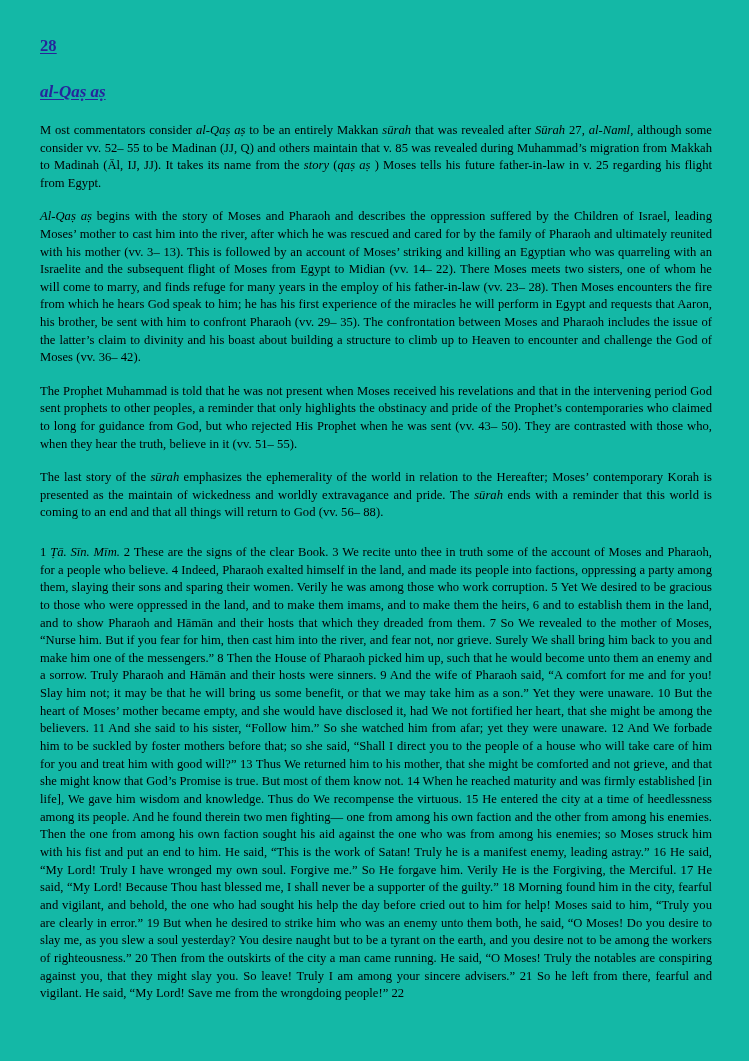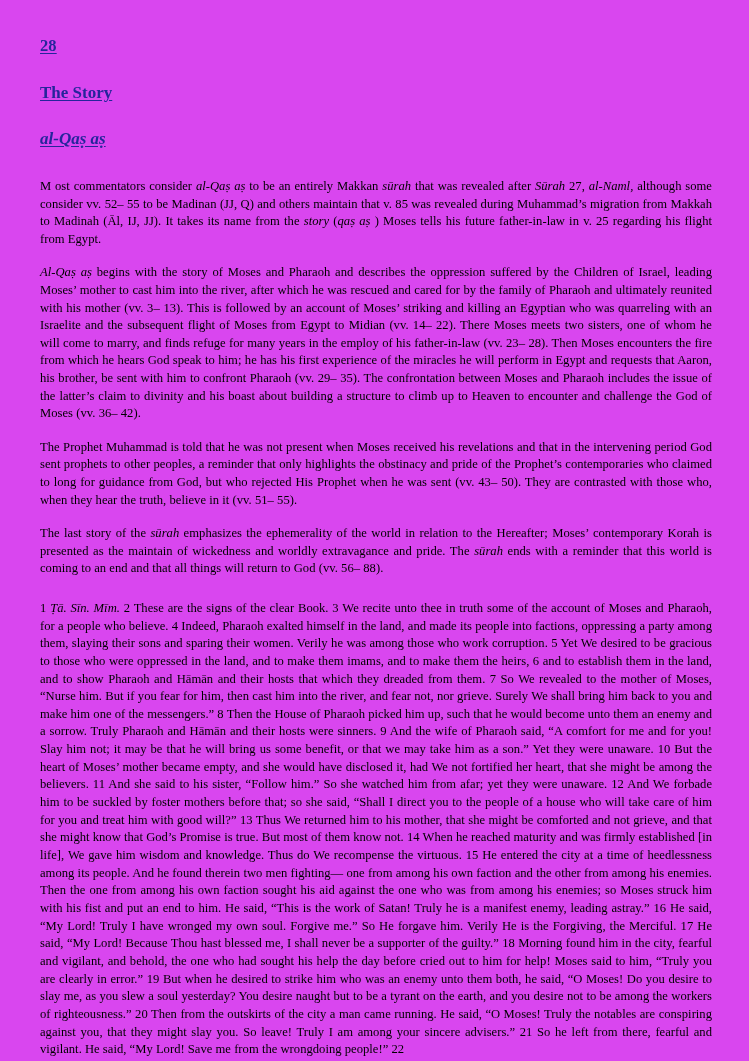--- a/index.html
+++ b/index.html
@@ -13,21 +13,21 @@
     font-family: "Liberation Serif", "DejaVu Serif", serif;
     color: #000000;
     -webkit-font-smoothing: antialiased;
   }
   .page {
     position: relative;
     width: 749px;
     height: 1061px;
     box-sizing: border-box;
     padding: 30px 37px 0 40px;
-    background: #d946ef;
+    background: #14b8a6;
     overflow: hidden;
   }
 
   
   .surah-number {
     font-size: 16.5px;
     font-weight: bold;
     color: #26259b;
     text-decoration: underline;
     text-underline-offset: 2px;
@@ -55,21 +55,21 @@
     text-underline-offset: 2px;
     line-height: 1;
     margin: 28px 0 0 0;
     display: inline-block;
   }
 
   .clearline { display: block; }
 
   
   .intro {
-    margin-top: 30px;
+    margin-top: 21px;
   }
   .intro p {
     font-size: 12.6px;
     line-height: 17.6px;
     text-align: justify;
     text-justify: inter-word;
     margin: 0 0 16px 0;
     letter-spacing: 0.03px;
   }
   .intro p:last-child { margin-bottom: 0; }
@@ -100,23 +100,20 @@
 </style>
 </head>
 <body>
 
 <div class="page">
 
   <div class="clearline">
     <span class="surah-number">28</span>
   </div>
 
-  <div class="clearline">
-    <span class="surah-title-en">The Story</span>
-  </div>
 
   <div class="clearline">
     <span class="surah-title-ar">al-Qaṣ aṣ</span>
   </div>
 
   <div class="intro">
 
     <p><span>M ost commentators consider </span><i>al-Qaṣ aṣ</i><span> to be an entirely Makkan </span><i>sūrah</i><span> that was revealed after </span><i>Sūrah</i><span> 27, </span><i>al-Naml,</i><span> although some consider vv. 52– 55 to be Madinan (JJ, Q) and others maintain that v. 85 was revealed during Muhammad’s migration from Makkah to Madinah (Āl, IJ, JJ). It takes its name from the </span><i>story</i><span> (</span><i>qaṣ aṣ</i><span> ) Moses tells his future father-in-law in v. 25 regarding his flight from Egypt.</span></p>
 
     <p><i>Al-Qaṣ aṣ</i><span> begins with the story of Moses and Pharaoh and describes the oppression suffered by the Children of Israel, leading Moses’ mother to cast him into the river, after which he was rescued and cared for by the family of Pharaoh and ultimately reunited with his mother (vv. 3– 13). This is followed by an account of Moses’ striking and killing an Egyptian who was quarreling with an Israelite and the subsequent flight of Moses from Egypt to Midian (vv. 14– 22). There Moses meets two sisters, one of whom he will come to marry, and finds refuge for many years in the employ of his father-in-law (vv. 23– 28). Then Moses encounters the fire from which he hears God speak to him; he has his first experience of the miracles he will perform in Egypt and requests that Aaron, his brother, be sent with him to confront Pharaoh (vv. 29– 35). The confrontation between Moses and Pharaoh includes the issue of the latter’s claim to divinity and his boast about building a structure to climb up to Heaven to encounter and challenge the God of Moses (vv. 36– 42).</span></p>

